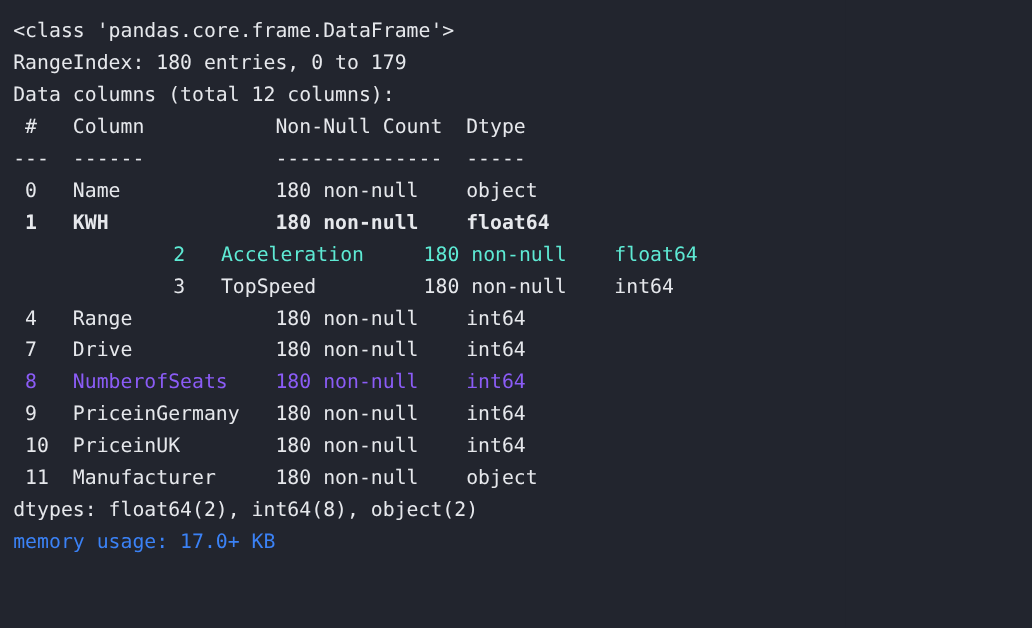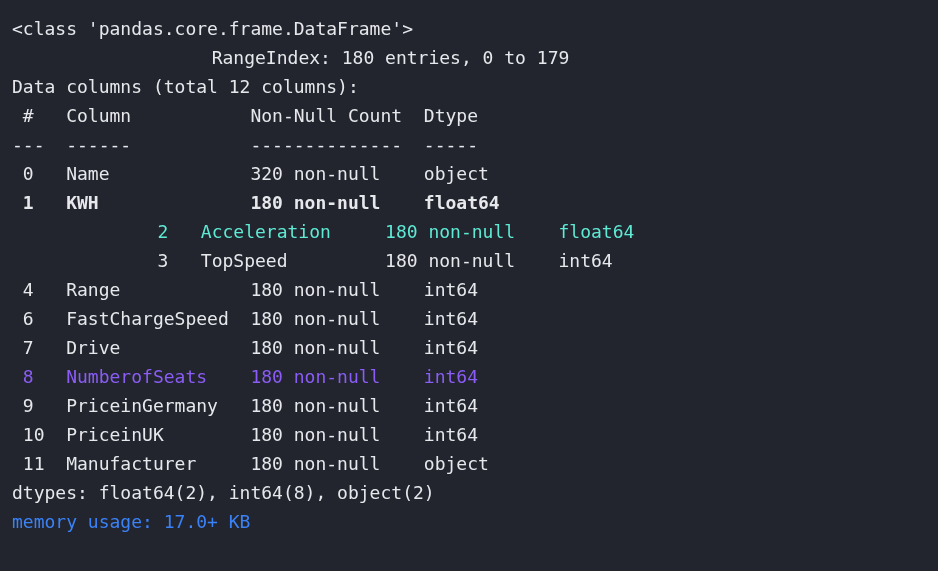--- a/index.html
+++ b/index.html
@@ -30,31 +30,30 @@
     letter-spacing: 0px;
     font-weight: 400;
   }
 </style>
 </head>
 <body style="background: rgb(34, 37, 46);">
 
 <div id="terminal-output" style="background: rgb(34, 37, 46);">
 
   <div class="line" style="color: rgb(230, 232, 236);">&lt;class 'pandas.core.frame.DataFrame'&gt;</div>
-  <div class="line" style="color: rgb(230, 232, 236); text-align: center;">RangeIndex: 180 entries, 0 to 179</div>
+  <div class="line" style="color: rgb(230, 232, 236);">RangeIndex: 180 entries, 0 to 179</div>
   <div class="line" style="color: rgb(230, 232, 236);">Data columns (total 12 columns):</div>
   <div class="line" style="color: rgb(230, 232, 236);"> #   Column           Non-Null Count  Dtype  </div>
   <div class="line" style="color: rgb(230, 232, 236);">---  ------           --------------  -----  </div>
 
-  <div class="line" style="color: rgb(230, 232, 236);"> 0   Name             320 non-null    object </div>
+  <div class="line" style="color: rgb(230, 232, 236);"> 0   Name             180 non-null    object </div>
   <div class="line" style="color: rgb(230, 232, 236); font-weight: bold;"> 1   KWH              180 non-null    float64</div>
   <div class="line" style="color: #5eead4; text-align: center;"> 2   Acceleration     180 non-null    float64</div>
   <div class="line" style="color: rgb(230, 232, 236); text-align: center;"> 3   TopSpeed         180 non-null    int64  </div>
   <div class="line" style="color: rgb(230, 232, 236);"> 4   Range            180 non-null    int64  </div>
-  <div class="line" style="color: rgb(230, 232, 236);"> 6   FastChargeSpeed  180 non-null    int64  </div>
   <div class="line" style="color: rgb(230, 232, 236);"> 7   Drive            180 non-null    int64  </div>
   <div class="line" style="color: #8b5cf6;"> 8   NumberofSeats    180 non-null    int64  </div>
   <div class="line" style="color: rgb(230, 232, 236);"> 9   PriceinGermany   180 non-null    int64  </div>
   <div class="line" style="color: rgb(230, 232, 236);"> 10  PriceinUK        180 non-null    int64  </div>
   <div class="line" style="color: rgb(230, 232, 236);"> 11  Manufacturer     180 non-null    object </div>
 
   <div class="line" style="color: rgb(230, 232, 236);">dtypes: float64(2), int64(8), object(2)</div>
   <div class="line" style="color: #3b82f6;">memory usage: 17.0+ KB</div>
 
 </div>

